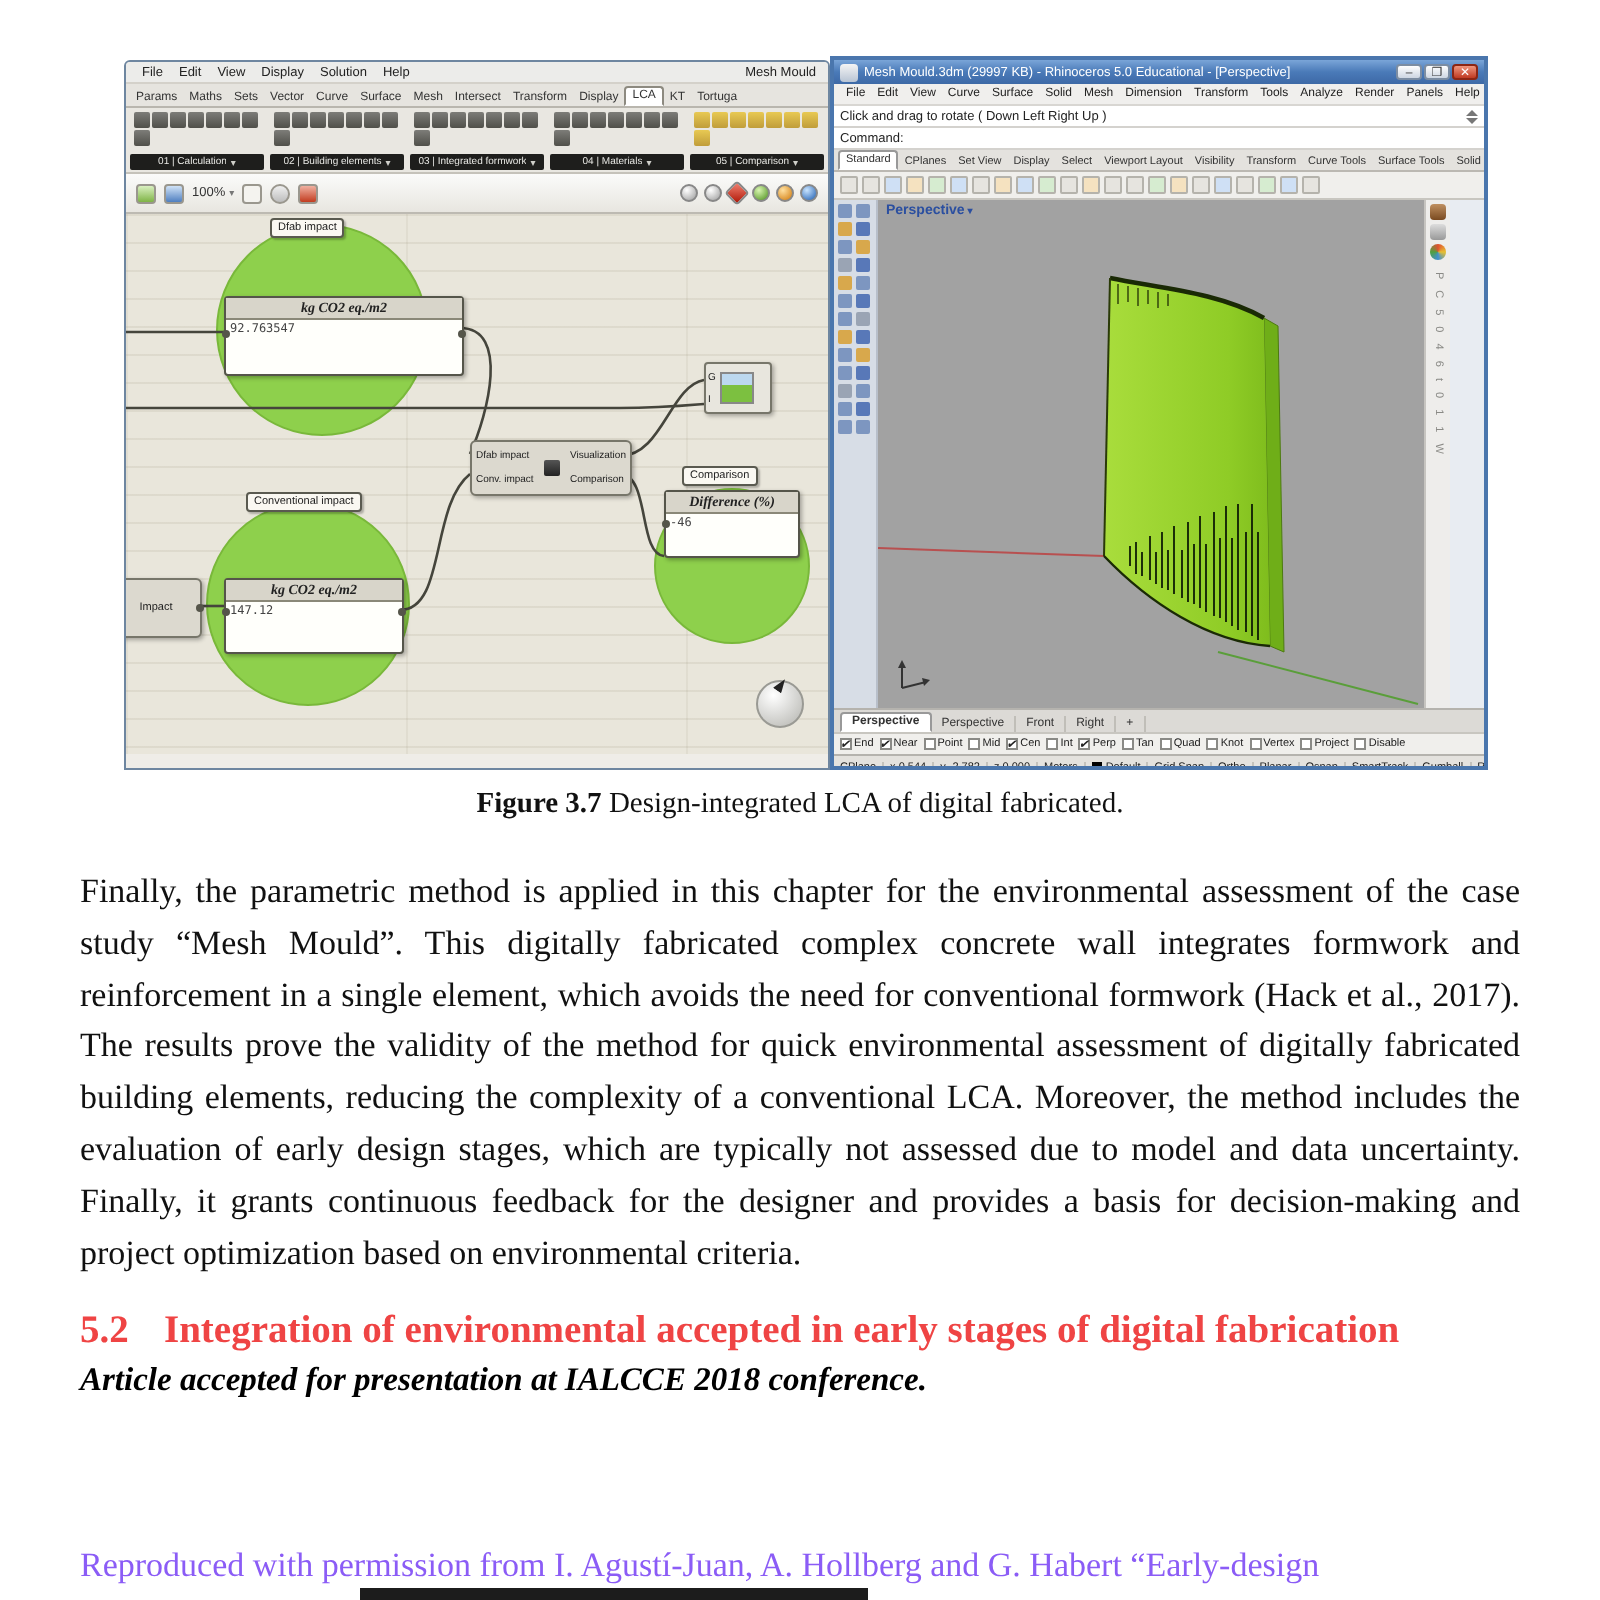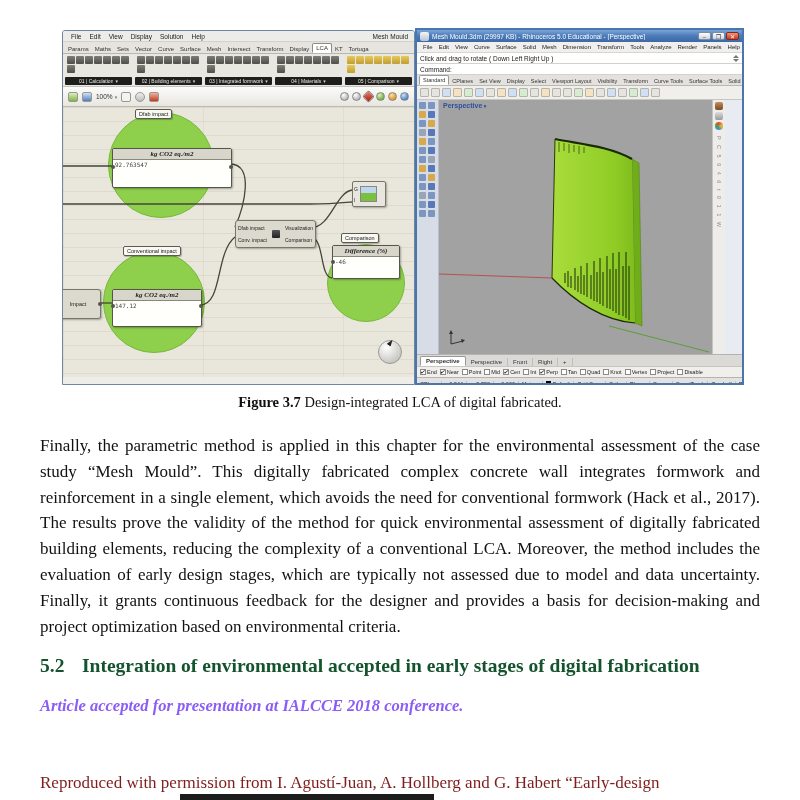--- a/index.html
+++ b/index.html
@@ -118,25 +118,25 @@
   .os.checked .box::after{content:"✔";position:absolute;left:-1px;top:-2px;font-size:6px;color:#222;}
   .os .oslbl{font-style:normal;font-size:5.5px;color:#222;white-space:nowrap;}
   .statusbar{display:flex;align-items:center;height:11px;background:#e4e2de;border-top:1px solid #b5b3ae;overflow:hidden;}
   .sseg{font-size:5.5px;color:#222;padding:0 3px;border-right:1px solid #c4c2bc;white-space:nowrap;display:flex;align-items:center;}
   .sseg.swatch::before{content:"";display:inline-block;width:5px;height:5px;background:#000;margin-right:2px;}
 
   
   .caption{position:absolute;left:0;top:394px;width:800px;text-align:center;font:14.5px "Liberation Serif",serif;color:#111;}
   .caption b{font-weight:bold;}
   .bodytext{position:absolute;left:40px;top:433px;width:720px;font:17px/25.8px "Liberation Serif",serif;color:#111;text-align:justify;margin:0;}
-  .secheading{position:absolute;left:40px;top:652px;width:720px;display:flex;font:bold 19.5px/27px "Liberation Serif",serif;color:#14532d;}
+  .secheading{position:absolute;left:40px;top:652px;width:720px;display:flex;font:bold 19.5px/27px "Liberation Serif",serif;color:#ef4444;}
   .secnum{width:42px;flex:none;}
   .sectitle{flex:1;text-align:justify;}
-  .articlenote{position:absolute;left:40px;top:696px;width:720px;font:bold italic 16.5px "Liberation Serif",serif;color:#8b5cf6;margin:0;}
-  .reproduced{position:absolute;left:40px;top:773px;width:720px;font:17px "Liberation Serif",serif;color:#7f1d1d;margin:0;white-space:nowrap;overflow:hidden;}
+  .articlenote{position:absolute;left:40px;top:680px;width:720px;font:bold italic 16.5px "Liberation Serif",serif;color:#000000;margin:0;}
+  .reproduced{position:absolute;left:40px;top:773px;width:720px;font:17px "Liberation Serif",serif;color:#8b5cf6;margin:0;white-space:nowrap;overflow:hidden;}
   .nextedge{position:absolute;left:180px;top:794px;width:254px;height:6px;background:#1c1c1c;}
 </style>
 </head>
 <body>
 
 <div class="page">
 
   <div class="win gh">
     <div class="menurow">
       <span class="menus">

